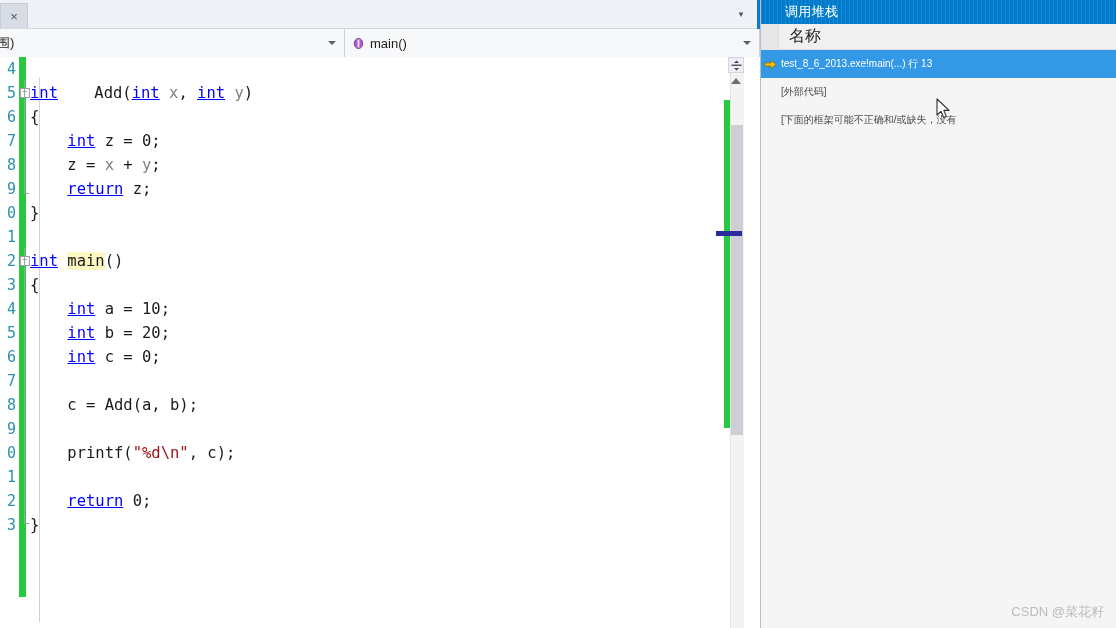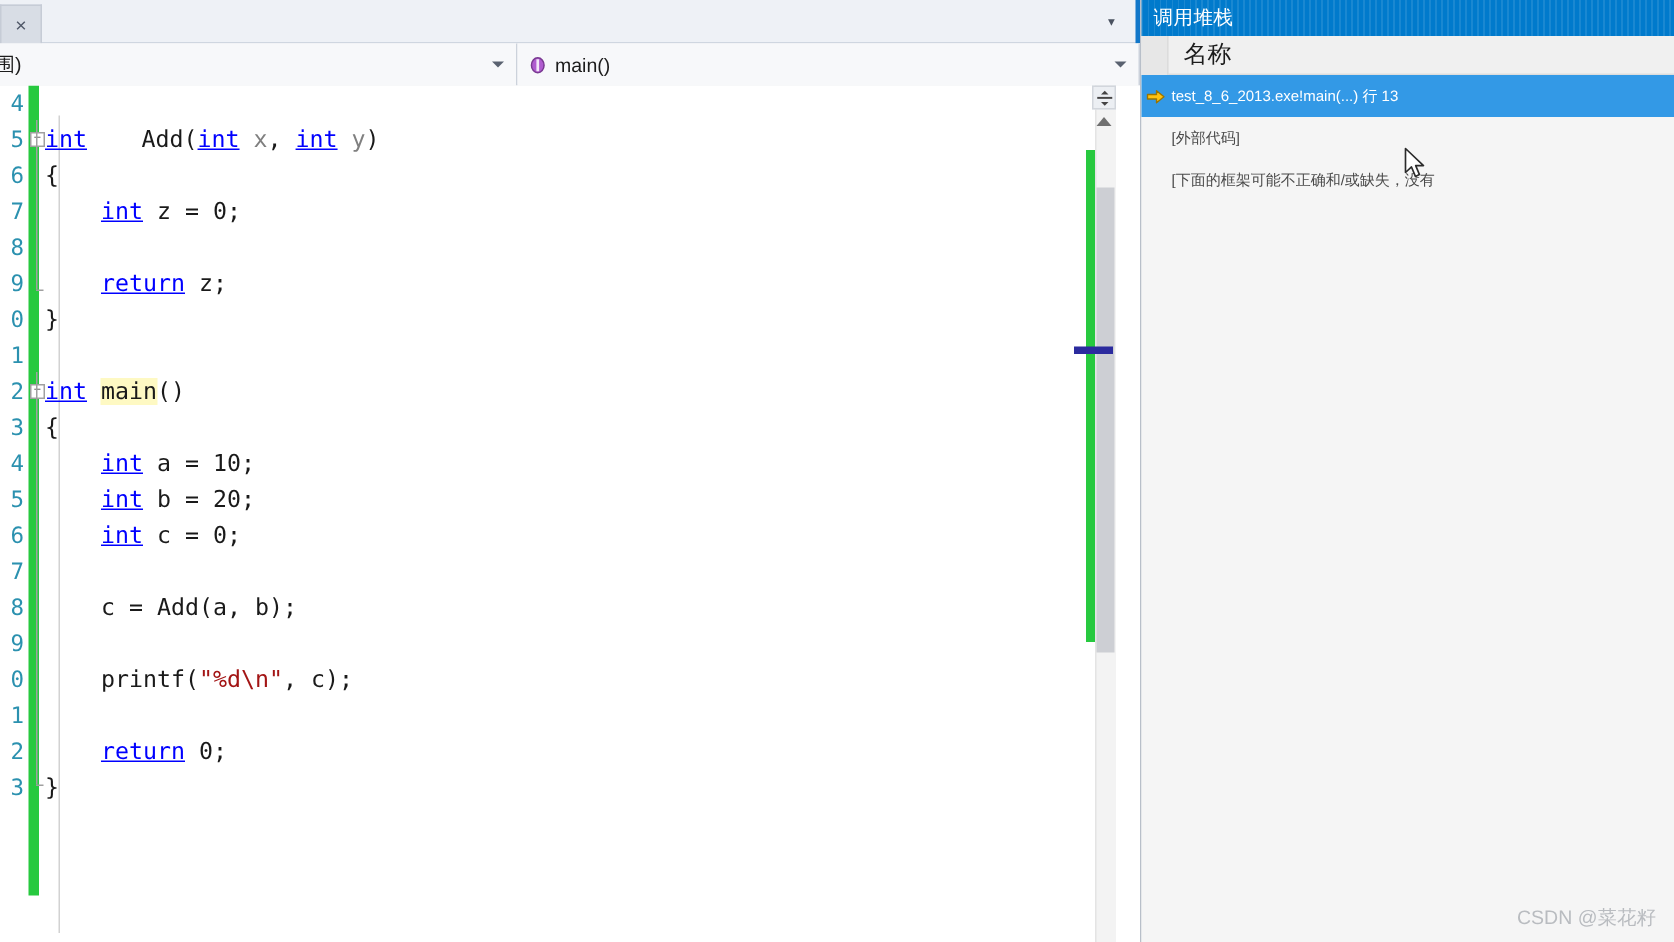--- a/index.html
+++ b/index.html
@@ -185,21 +185,21 @@
     width: 356px; height: 628px;
     background: #f5f5f5;
     border-left: 1px solid #b8bfc9;
   }
   #callstack-titlebar {
     position: absolute; left: 0; top: 0; width: 356px; height: 24px;
     background: #007acc;
     background-image: repeating-linear-gradient(
       90deg, rgba(255,255,255,0.10) 0 1px, rgba(255,255,255,0) 1px 4px);
     display: flex; align-items: center;
-    padding-left: 8px;
+    padding-left: 24px;
   }
   #callstack-title {
     color: #ffffff; font-size: 13px;
     font-family: "Liberation Sans", sans-serif;
     letter-spacing: .3px;
   }
   #callstack-header {
     position: absolute; left: 0; top: 24px; width: 356px; height: 26px;
     background: #f0f0f0;
     border-bottom: 1px solid #ddd;
@@ -277,21 +277,21 @@
     </div>
 
     <div id="code-area">
       <div id="gutter-changebar"></div>
       <div id="indent-guide"></div>
       <div id="code-lines-host">
           <div class="code-line"><span class="ln">4</span><span class="code-text"></span></div>
           <div class="code-line"><span class="ln">5</span><span class="fold-box"></span><span class="code-text"><span class="kw">int</span> <span class="ident">Add</span>(<span class="kw">int</span> <span class="param">x</span>, <span class="kw">int</span> <span class="param">y</span>)</span></div>
           <div class="code-line"><span class="ln">6</span><span class="code-text">{</span></div>
           <div class="code-line"><span class="ln">7</span><span class="code-text">    <span class="kw">int</span> z = <span class="num">0</span>;</span></div>
-          <div class="code-line"><span class="ln">8</span></div>
+          <div class="code-line"><span class="ln">8</span><span class="code-text">    z = <span class="param">x</span> + <span class="param">y</span>;</span></div>
           <div class="code-line"><span class="ln">9</span><span class="code-text">    <span class="kw">return</span> z;</span></div>
           <div class="code-line"><span class="ln">0</span><span class="code-text">}</span></div>
           <div class="code-line"><span class="ln">1</span><span class="code-text"></span></div>
           <div class="code-line"><span class="ln">2</span><span class="fold-box"></span><span class="code-text"><span class="kw">int</span> <span class="hl-ref">main</span>()</span></div>
           <div class="code-line"><span class="ln">3</span><span class="code-text">{</span></div>
           <div class="code-line"><span class="ln">4</span><span class="code-text">    <span class="kw">int</span> a = <span class="num">10</span>;</span></div>
           <div class="code-line"><span class="ln">5</span><span class="code-text">    <span class="kw">int</span> b = <span class="num">20</span>;</span></div>
           <div class="code-line"><span class="ln">6</span><span class="code-text">    <span class="kw">int</span> c = <span class="num">0</span>;</span></div>
           <div class="code-line"><span class="ln">7</span><span class="code-text"></span></div>
           <div class="code-line"><span class="ln">8</span><span class="code-text">    c = Add(a, b);</span></div>

